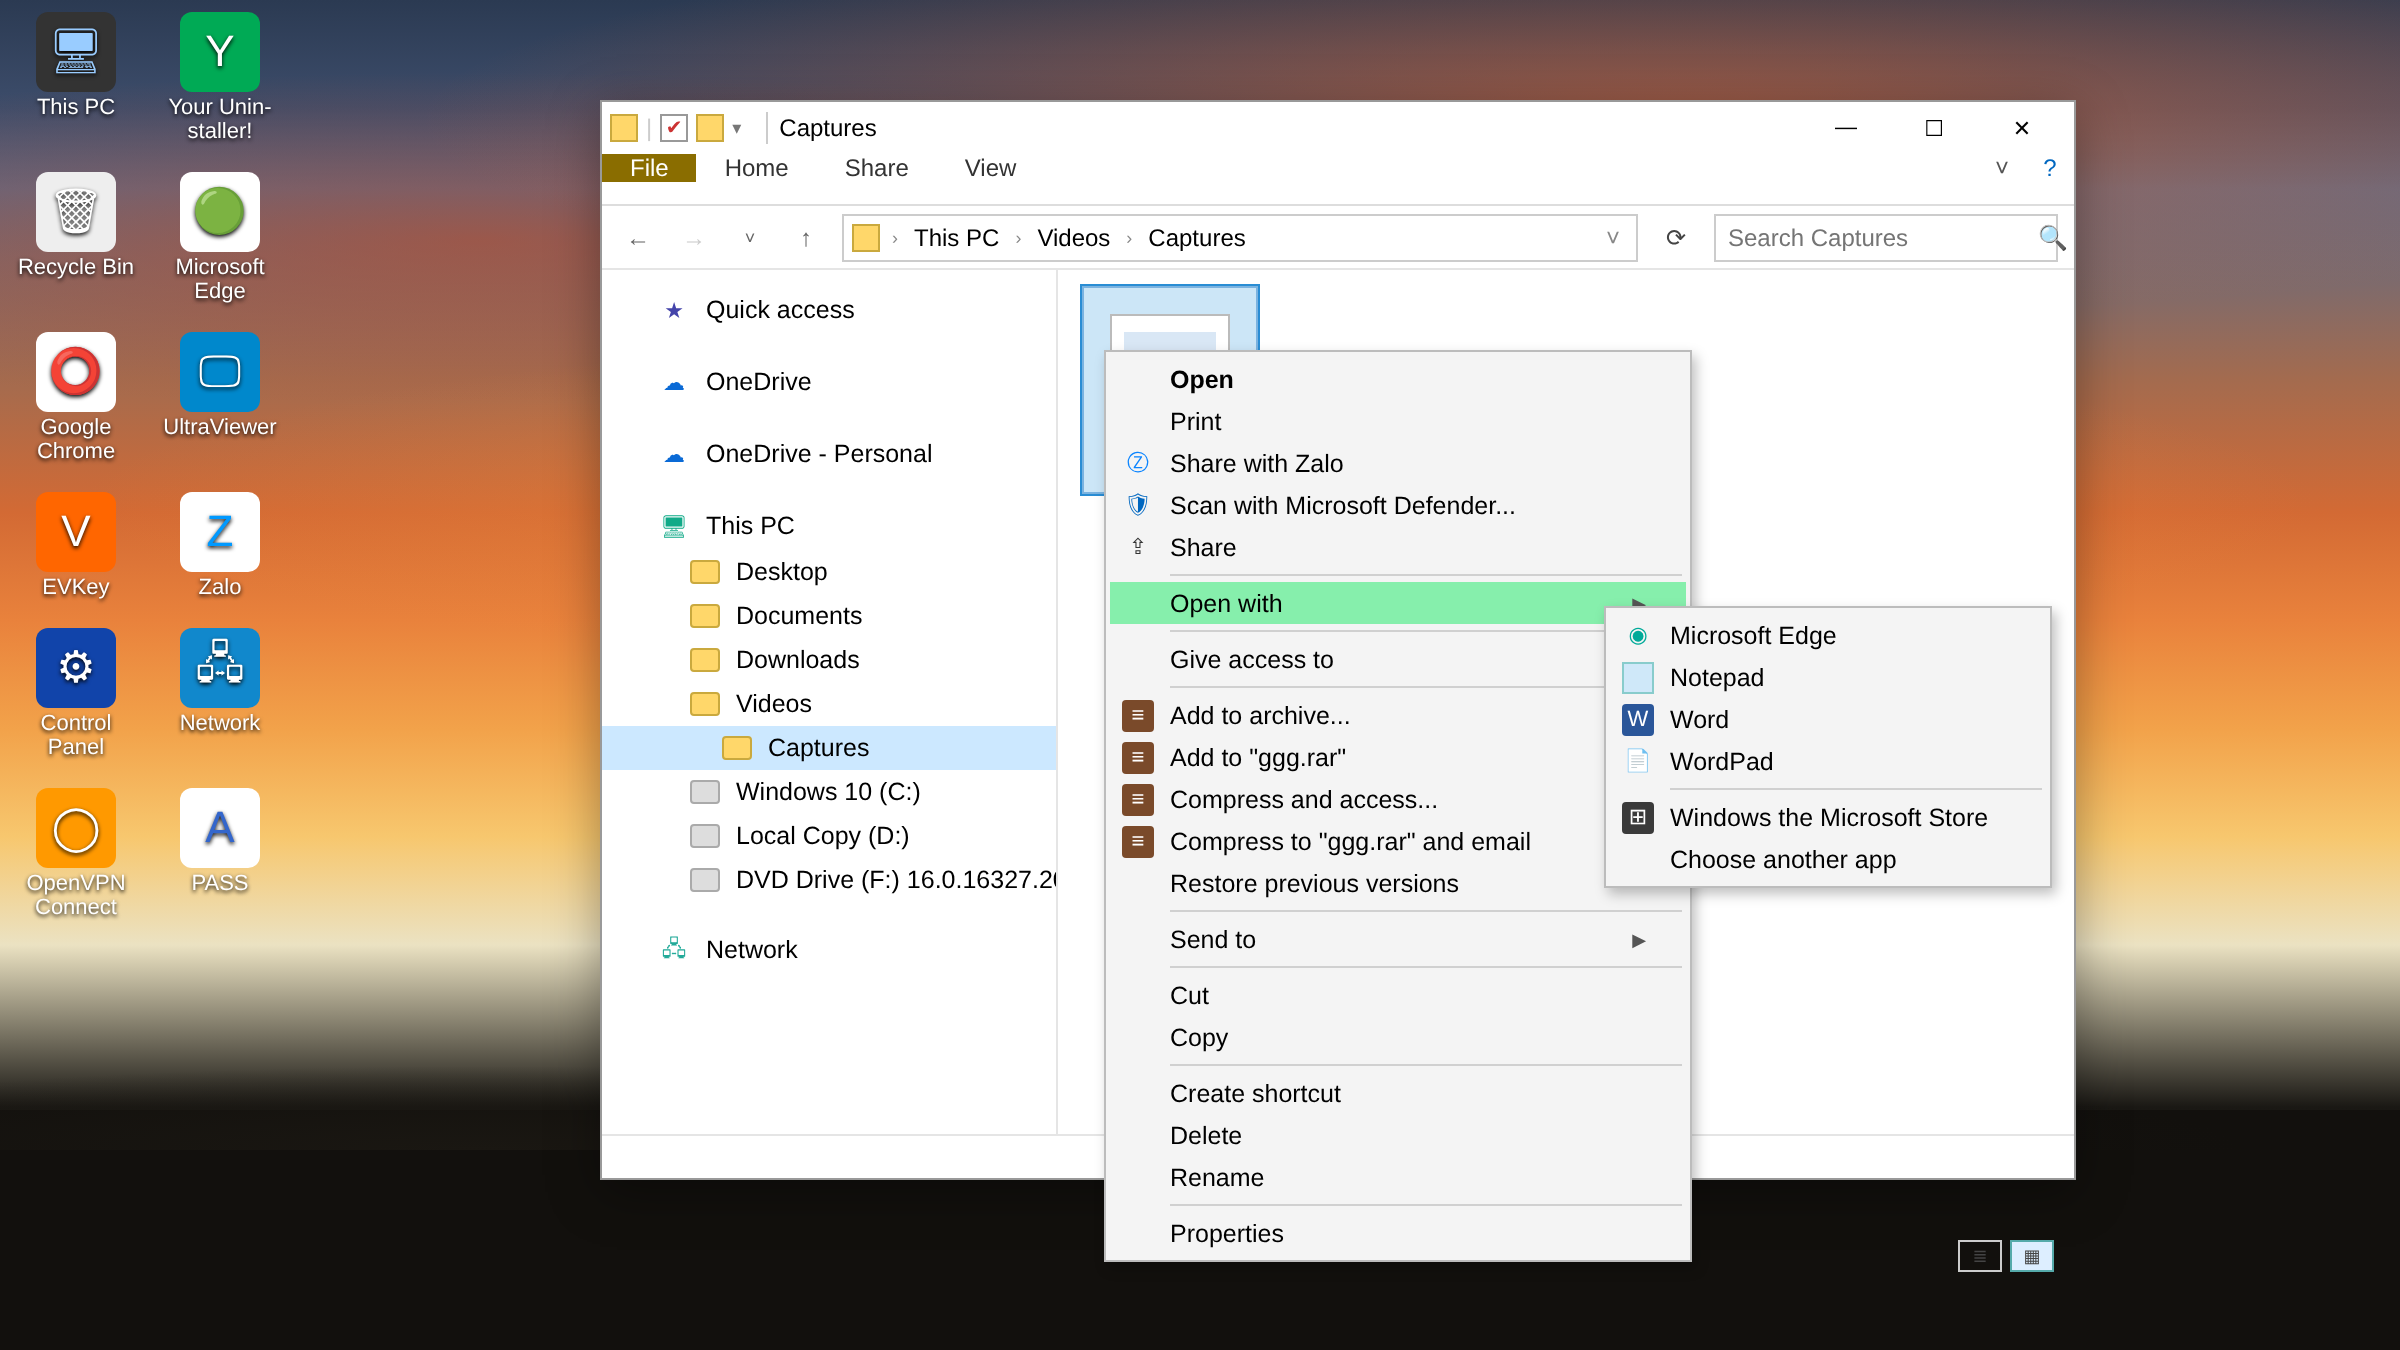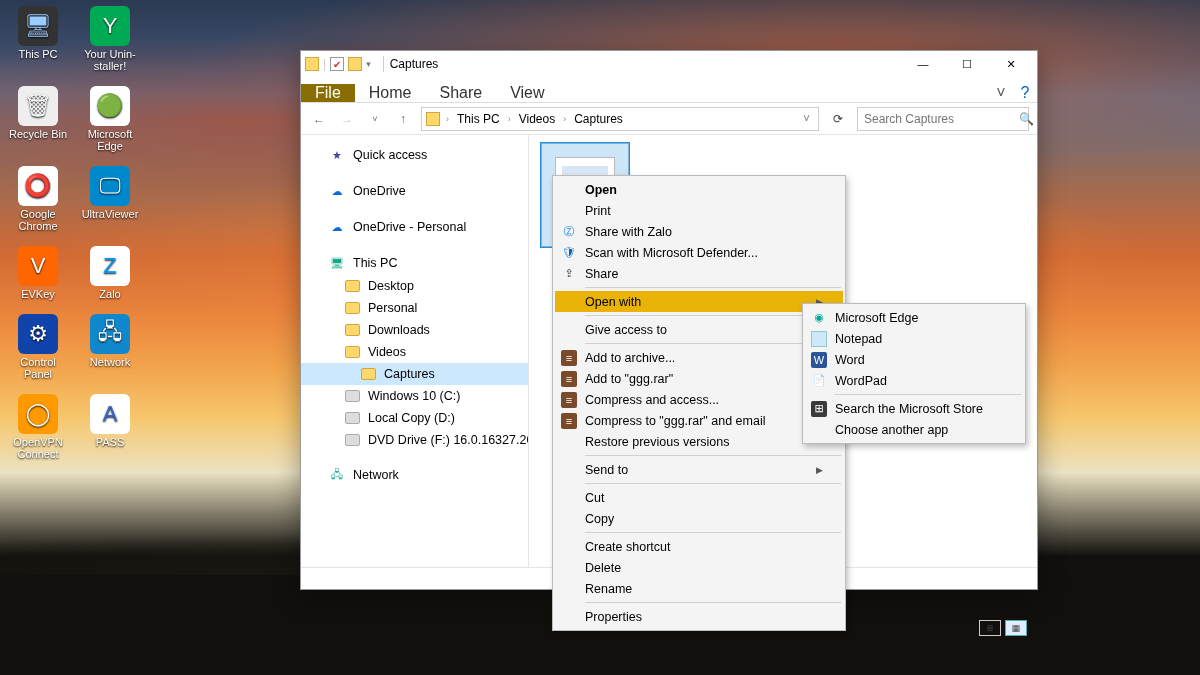--- a/index.html
+++ b/index.html
@@ -42,21 +42,21 @@
   background:#fff; border:1px solid #999; box-shadow:0 6px 24px rgba(0,0,0,0.35); }
 .titlebar { height:26px; display:flex; align-items:center; padding:0 4px; background:#fff; font-size:12px; }
 .titlebar .lefticons { display:flex; gap:4px; align-items:center; margin-right:6px; }
 .titlebar .lefticons .sq { width:14px; height:14px; background:#ffd76a; border:1px solid #caa93e; }
 .titlebar .lefticons .chk { width:14px; height:14px; border:1px solid #999; display:flex;align-items:center;justify-content:center;color:#c33;font-size:10px;}
 .titlebar .sep { width:1px; height:16px; background:#ccc; margin:0 6px; }
 .titlebar .title { flex:1; }
 .winbtns { display:flex; }
 .winbtn { width:44px; height:26px; display:flex; align-items:center; justify-content:center; font-size:11px; cursor:pointer; }
 
-.ribbon { height:26px; display:flex; align-items:flex-end; font-size:16px; border-bottom:1px solid #ddd; }
+.ribbon { height:26px; display:flex; align-items:flex-start; font-size:12px; border-bottom:1px solid #ddd; }
 .ribbon .file { background:#8a6d00; color:#fff; padding:0 14px; display:flex; align-items:center; cursor:pointer; }
 .ribbon .tab { padding:0 14px; display:flex; align-items:center; cursor:pointer; color:#333; }
 .ribbon .spacer { flex:1; }
 .ribbon .help { width:24px; display:flex; align-items:center; justify-content:center; color:#0067c0; cursor:pointer; }
 .ribbon .chev { width:24px; display:flex; align-items:center; justify-content:center; color:#555; cursor:pointer; }
 
 .addrbar { height:32px; display:flex; align-items:center; gap:8px; padding:0 8px; border-bottom:1px solid #e5e5e5; font-size:12px; }
 .navbtn { width:20px; text-align:center; color:#666; cursor:pointer; }
 .navbtn.dis { color:#ccc; cursor:default; }
 .pathbox { flex:1; height:24px; border:1px solid #ccc; display:flex; align-items:center; padding:0 4px; gap:2px; }
@@ -93,21 +93,21 @@
 .status { height:22px; border-top:1px solid #e5e5e5; display:flex; align-items:center; font-size:11.5px; padding:0 10px; gap:14px; color:#444;flex-direction:column; }
 .status .right { margin-left:auto; display:flex; gap:4px; }
 .viewbtn { width:22px; height:16px; border:1px solid #ccc; cursor:pointer; display:flex;align-items:center;justify-content:center; font-size:9px;}
 .viewbtn.act { border-color:#5aa; background:#def; }
 
 
 .ctx { position:absolute; background:#f4f4f4; border:1px solid #bcbcbc; box-shadow:2px 3px 6px rgba(0,0,0,0.25);
   font-size:12.5px; padding:3px 2px; }
 .ctx1 { left:552px; top:175px; width:294px; }
 .ctx .mi { display:flex; align-items:center; height:21px; padding:0 20px 0 30px; position:relative; cursor:pointer; }
-.ctx .mi.hl { background:#eab308; }
+.ctx .mi.hl { background:#86efac; }
 .ctx .mi.bold { font-weight:600; }
 .ctx .sepl { height:1px; background:#d0d0d0; margin:3px 2px 3px 30px; }
 .ctx .mic { position:absolute; left:6px; width:16px; height:16px; display:flex; align-items:center; justify-content:center; font-size:11px; }
 .ctx .arr { margin-left:auto; color:#555; font-size:9px; }
 .mic.rar { background:#7a4a2a; color:#fff; border-radius:2px; }
 .mic.zalo { color:#0a84ff; } .mic.def { color:#0067c0; } .mic.shr { color:#333; }
 .mic.edge { color:#0a9; } .mic.note { background:#cfe8f9; border:1px solid #8cc; }
 .mic.word { background:#2a5699; color:#fff; border-radius:2px; } .mic.wp { color:#3a7; }
 .mic.store { background:#3a3a3a; color:#fff; border-radius:2px; }
 
@@ -209,21 +209,21 @@
       <div class="navitem">
           <span class="nic pc">🖥</span>
           <span>This PC</span>
         </div>
       <div class="navitem l2">
           <span class="nic fol"></span>
           <span>Desktop</span>
         </div>
       <div class="navitem l2">
           <span class="nic fol"></span>
-          <span>Personal</span>
+          <span>Documents</span>
         </div>
       <div class="navitem l2">
           <span class="nic fol"></span>
           <span>Downloads</span>
         </div>
       <div class="navitem l2">
           <span class="nic fol"></span>
           <span>Videos</span>
         </div>
       <div class="navitem l2 sel" style="padding-left:60px">
@@ -356,18 +356,18 @@
       <span class="mic word">W</span>
       <span>Word</span>
     </div>
   <div class="mi">
       <span class="mic wp">📄</span>
       <span>WordPad</span>
     </div>
   <div class="sepl"></div>
   <div class="mi">
       <span class="mic store">⊞</span>
-      <span>Search the Microsoft Store</span>
+      <span>Windows the Microsoft Store</span>
     </div>
   <div class="mi">
       <span>Choose another app</span>
     </div>
 </div>
 
 </body></html>

